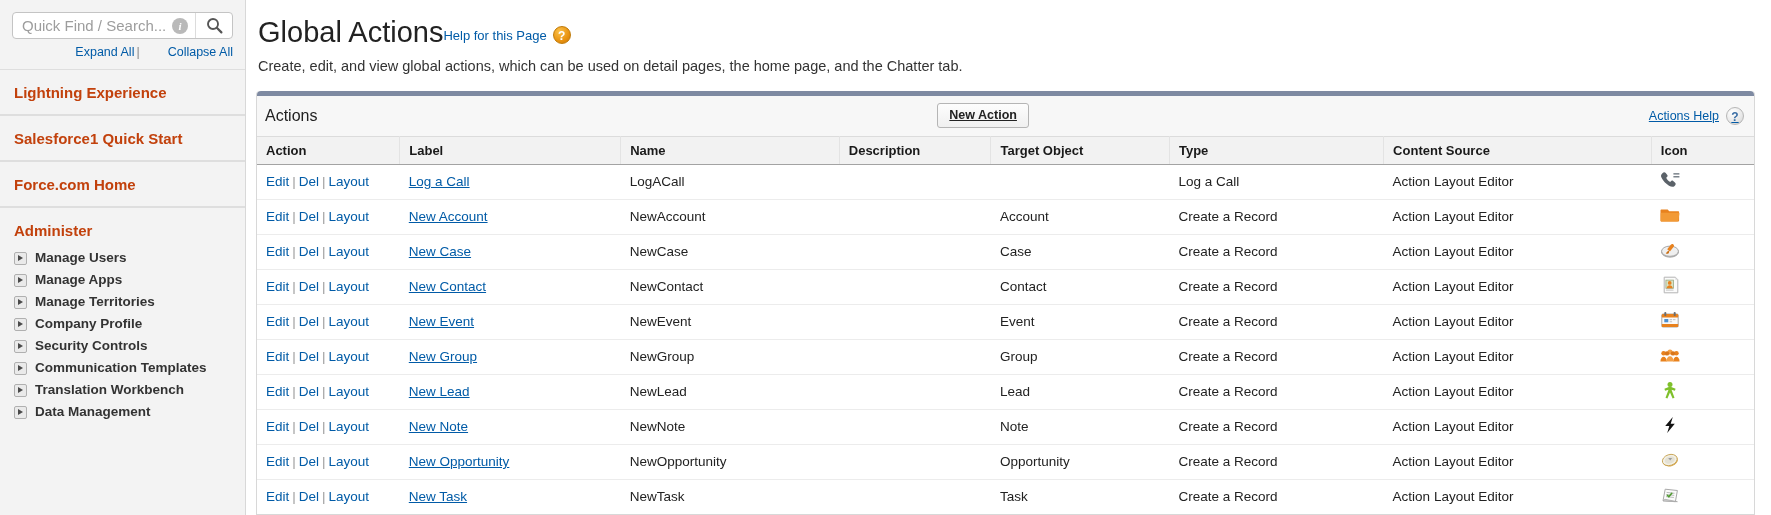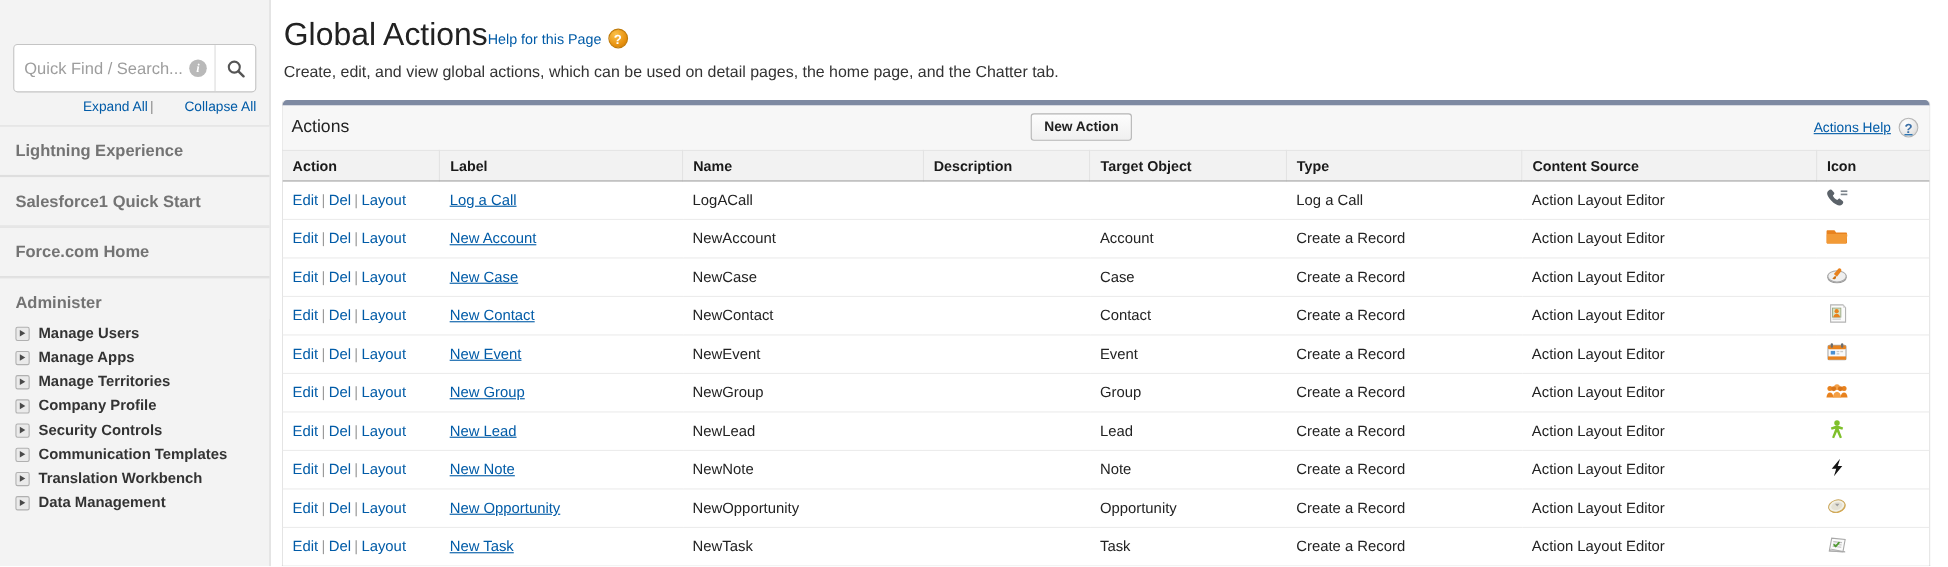--- a/index.html
+++ b/index.html
@@ -25,27 +25,26 @@
     border-right: 1px solid #d8d8d8;
     box-sizing: border-box;
     position: relative;
   }
   .qf-wrap {
     padding: 12px 12px 0 12px;
   }
   .qf-box {
     display: flex;
     align-items: center;
-    height: 44px;
+    height: 27px;
     background: #fff;
     border: 1px solid #c4c4c4;
     border-radius: 4px;
     box-sizing: border-box;
     overflow: hidden;
-    margin-top: 28px;
   }
   .qf-input {
     flex: 1;
     border: 0;
     outline: none;
     font-size: 15px;
     color: #9a9a9a;
     padding: 0 6px 0 9px;
     font-family: "Liberation Sans", sans-serif;
     background: transparent;
@@ -90,21 +89,21 @@
   .expand-row a {
     color: #015ba7;
     text-decoration: none;
     margin-left: 26px;
   }
   .expand-row .bar { color: #8a8a8a; padding: 0 2px; }
 
   .sec-head {
     font-size: 15px;
     font-weight: bold;
-    color: #737373;
+    color: #c2410c;
     padding: 14px 0 13px 14px;
     border-top: 1px solid #dedede;
     border-bottom: 1px solid #dedede;
     background: #f3f3f3;
     cursor: pointer;
   }
   .sec-head.first { margin-top: 10px; }
   .sec-head.admin {
     border-bottom: none;
     padding-bottom: 6px;
@@ -229,20 +228,21 @@
   .btn {
     font-family: "Liberation Sans", sans-serif;
     font-size: 12.5px;
     font-weight: bold;
     color: #222;
     background: linear-gradient(to bottom, #fdfdfd 0%, #f0f0f0 100%);
     border: 1px solid #b5b5b5;
     border-radius: 3px;
     padding: 4px 11px 5px 11px;
     cursor: pointer;
+    text-decoration: underline;
   }
   .panel-help {
     flex: 0 0 auto;
     display: flex;
     align-items: center;
     gap: 7px;
     font-size: 12.5px;
     color: #015ba7;
     cursor: pointer;
     white-space: nowrap;

